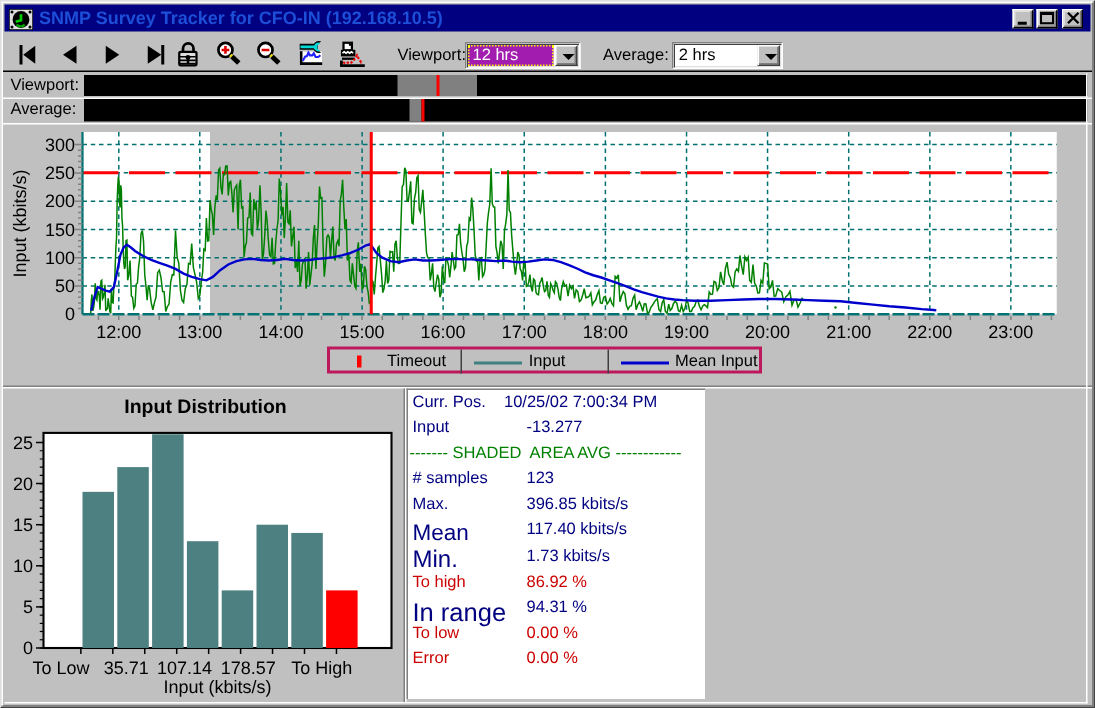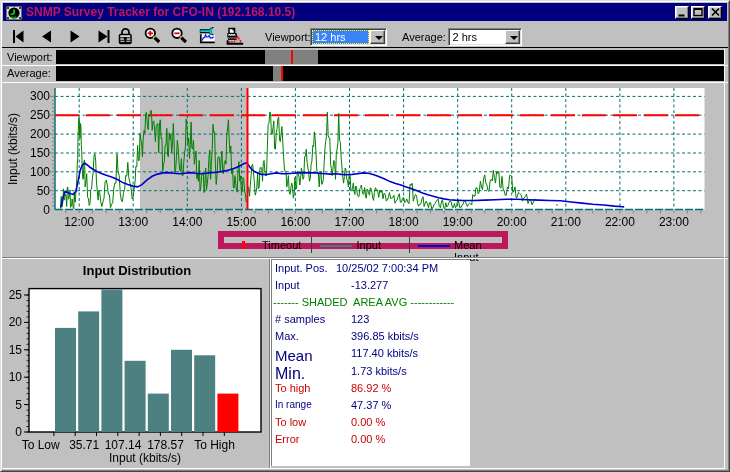--- a/index.html
+++ b/index.html
@@ -1,20 +1,20 @@
 <!DOCTYPE html>
 <html><head><meta charset="utf-8"><style>
 * { margin:0; padding:0; box-sizing:border-box; }
 body { width:730px; height:472px; font-family:"Liberation Sans", sans-serif; overflow:hidden; }
 .win { position:absolute; left:0; top:0; width:730px; height:472px; background:#c0c0c0;
   border:1px solid; border-color:#dfdfdf #444 #444 #dfdfdf; }
 .win-in { position:absolute; left:0; top:0; right:0; bottom:0;
   border:1px solid; border-color:#fff #808080 #808080 #fff; }
 .tbar { position:absolute; left:3px; top:3px; width:724px; height:18px; background:#000080; }
-.ttext { position:absolute; left:26px; top:4.5px; color:#be185d; font-size:12px; font-weight:bold; letter-spacing:0; white-space:nowrap;text-align:center; }
+.ttext { position:absolute; left:26px; top:4.5px; color:#1d4ed8; font-size:12px; font-weight:bold; letter-spacing:0; white-space:nowrap;text-align:center; }
 .wbtn { position:absolute; top:6px; width:14px; height:13px; background:#c0c0c0;
   border:1px solid; border-color:#fff #000 #000 #fff; box-shadow:inset -1px -1px 0 #808080, inset 1px 1px 0 #dfdfdf; }
 .glyph { position:absolute; }
 .combo { position:absolute; top:28px; height:18px; border:1px solid; border-color:#808080 #fff #fff #808080;
   box-shadow:inset 1px 1px 0 #404040, inset -1px -1px 0 #dfdfdf; background:#fff; font-size:11px; }
 .cbtn { position:absolute; right:1px; top:1px; width:15px; height:14px; background:#c0c0c0;
   border:1px solid; border-color:#fff #404040 #404040 #fff; box-shadow:inset -1px -1px 0 #808080; }
 .arr { position:absolute; left:3.5px; top:5px; width:0; height:0; border:4px solid transparent; border-top:4px solid #000; }
 .lbl { position:absolute; font-size:11px; color:#000; }
 .blkbar { position:absolute; left:56px; width:669px; height:14px; background:#000; }
@@ -82,21 +82,21 @@
     <rect x="229" y="7.5" width="5.6" height="5" fill="#fff" stroke="#000" stroke-width="1.5"></rect>
     <rect x="232.6" y="7.5" width="2" height="2" fill="#000"></rect>
     <rect x="227.3" y="12.2" width="9.6" height="4.4" fill="#000"></rect>
     <path d="M228.3 14.4 l1.2-0.9 l1.2 0.9 l1.2-0.9 l1.2 0.9 l1.2-0.9 l1.2 0.9" fill="none" stroke="#fff" stroke-width="1.1"></path>
     <rect x="228" y="17.4" width="8.6" height="1.5" fill="#000"></rect>
     <path d="M228.8 20.3 l1.2 1 l1.8-0.6 l1.8 0.4 l2-1.5 l2.4-3.8 l1.2 2.5 l1.5 2.2 l0.8-1" fill="none" stroke="#ee0000" stroke-width="1.4" stroke-dasharray="1.6,1.1"></path>
     <path d="M227.6 19.3 v3.4 h15.6" fill="none" stroke="#000" stroke-width="1.9"></path>
   </svg>
 <div class="lbl" style="left:265px;top:31px">Viewport:</div>
 <div class="combo" style="left:310px;width:77px">
-    <div style="position:absolute;left:1px;top:1px;bottom:1px;right:17px;background:#3b82f6;color:#fff;padding:1px 16px 0 3px;outline:1px dotted #ffff00;outline-offset:-1px">12 hrs</div>
+    <div style="position:absolute;left:1px;top:1px;bottom:1px;right:17px;background:#a21caf;color:#fff;padding:1px 16px 0 3px;outline:1px dotted #ffff00;outline-offset:-1px">12 hrs</div>
     <div class="cbtn">
       <div class="arr"></div>
     </div>
   </div>
 <div class="lbl" style="left:402px;top:31px">Average:</div>
 <div class="combo" style="left:447.5px;width:74.5px">
     <div style="position:absolute;left:1px;top:1px;bottom:1px;right:17px;background:#fff;color:#000;padding:1px 0 0 3px">2 hrs</div>
     <div class="cbtn">
       <div class="arr"></div>
     </div>
@@ -158,21 +158,21 @@
     <text x="295.4" y="142.5" font-size="12" text-anchor="middle" fill="#000">16:00</text>
     <text x="349.5" y="142.5" font-size="12" text-anchor="middle" fill="#000">17:00</text>
     <text x="403.6" y="142.5" font-size="12" text-anchor="middle" fill="#000">18:00</text>
     <text x="457.7" y="142.5" font-size="12" text-anchor="middle" fill="#000">19:00</text>
     <text x="511.7" y="142.5" font-size="12" text-anchor="middle" fill="#000">20:00</text>
     <text x="565.8" y="142.5" font-size="12" text-anchor="middle" fill="#000">21:00</text>
     <text x="619.9" y="142.5" font-size="12" text-anchor="middle" fill="#000">22:00</text>
     <text x="673.9" y="142.5" font-size="12" text-anchor="middle" fill="#000">23:00</text>
     <text x="17" y="66" font-size="12" fill="#000" transform="rotate(-90 17 66)" text-anchor="middle">Input (kbits/s)</text>
   </svg>
-<div style="position:absolute;left:218px;top:231px;width:290px;height:18px;background:#c0c0c0;border:6px solid #be185d">
+<div style="position:absolute;left:218px;top:231px;width:290px;height:18px;background:#c0c0c0;border:2px solid #be185d">
   <div style="position:absolute;left:86.5px;top:0;width:1px;height:16px;background:#404040"></div>
   <div style="position:absolute;left:185px;top:0;width:1px;height:16px;background:#404040"></div>
   <div style="position:absolute;left:18px;top:4px;width:3px;height:8px;background:#ff0000"></div>
   <div class="lbl" style="left:38px;top:2px">Timeout</div>
   <div style="position:absolute;left:96px;top:8px;width:32px;height:1.5px;background:#408080"></div>
   <div class="lbl" style="left:132.5px;top:2px">Input</div>
   <div style="position:absolute;left:194px;top:8px;width:32px;height:1.5px;background:#0000cc"></div>
   <div class="lbl" style="left:230px;top:2px">Mean Input</div>
 </div>
 <div style="position:absolute;left:2px;top:257px;width:726px;height:1px;background:#808080"></div>
@@ -238,34 +238,34 @@
     <text x="84.2" y="190" font-size="12" text-anchor="middle" fill="#000">35.71</text>
     <text x="123" y="190" font-size="12" text-anchor="middle" fill="#000">107.14</text>
     <text x="165.5" y="190" font-size="12" text-anchor="middle" fill="#000">178.57</text>
     <text x="214.5" y="190" font-size="12" text-anchor="middle" fill="#000">To High</text>
     <text x="145" y="203" font-size="12" text-anchor="middle" fill="#000">Input (kbits/s)</text>
     <text x="137" y="16" font-size="13" font-weight="bold" text-anchor="middle" fill="#000">Input Distribution</text>
   </svg>
 <div style="position:absolute;left:269px;top:259px;width:1px;height:209px;background:#808080"></div>
 <div style="position:absolute;left:270px;top:259px;width:1px;height:209px;background:#fff"></div>
 <div style="position:absolute;left:271px;top:259px;width:199px;height:207px;background:#fff;border-top:1px solid #808080;border-left:1px solid #808080"></div>
-<div style="position:absolute;left:275px;top:262px;height:15px;color:#000080;font-size:11px;white-space:nowrap">Input. Pos.</div>
+<div style="position:absolute;left:275px;top:262px;height:15px;color:#000080;font-size:11px;white-space:nowrap">Curr. Pos.</div>
 <div style="position:absolute;left:336px;top:262px;height:15px;color:#000080;font-size:11px;white-space:nowrap">10/25/02 7:00:34 PM</div>
 <div style="position:absolute;left:275px;top:279px;height:15px;color:#000080;font-size:11px;white-space:nowrap">Input</div>
 <div style="position:absolute;left:351px;top:279px;height:15px;color:#000080;font-size:11px;white-space:nowrap">-13.277</div>
 <div style="position:absolute;left:273px;top:296px;width:190px;height:15px;color:#008000;font-size:11px;white-space:nowrap">------- SHADED&nbsp; AREA AVG ------------</div>
 <div style="position:absolute;left:275px;top:313px;height:15px;color:#000080;font-size:11px;white-space:nowrap"># samples</div>
 <div style="position:absolute;left:351px;top:313px;height:15px;color:#000080;font-size:11px;white-space:nowrap">123</div>
 <div style="position:absolute;left:275px;top:330px;height:15px;color:#000080;font-size:11px;white-space:nowrap">Max.</div>
 <div style="position:absolute;left:351px;top:330px;height:15px;color:#000080;font-size:11px;white-space:nowrap">396.85 kbits/s</div>
 <div style="position:absolute;left:275px;top:347px;height:15px;color:#000080;font-size:15px;white-space:nowrap">Mean</div>
 <div style="position:absolute;left:351px;top:347px;height:15px;color:#000080;font-size:11px;white-space:nowrap">117.40 kbits/s</div>
 <div style="position:absolute;left:275px;top:365px;height:15px;color:#000080;font-size:16px;white-space:nowrap">Min.</div>
 <div style="position:absolute;left:351px;top:365px;height:15px;color:#000080;font-size:11px;white-space:nowrap">1.73 kbits/s</div>
 <div style="position:absolute;left:275px;top:382px;height:15px;color:#cc0000;font-size:11px;white-space:nowrap">To high</div>
 <div style="position:absolute;left:351px;top:382px;height:15px;color:#cc0000;font-size:11px;white-space:nowrap">86.92 %</div>
-<div style="position:absolute;left:275px;top:399px;height:15px;color:#000080;font-size:10px;white-space:nowrap">In range</div>
-<div style="position:absolute;left:351px;top:399px;height:15px;color:#000080;font-size:11px;white-space:nowrap">47.37 %</div>
+<div style="position:absolute;left:275px;top:399px;height:15px;color:#000080;font-size:17px;white-space:nowrap">In range</div>
+<div style="position:absolute;left:351px;top:399px;height:15px;color:#000080;font-size:11px;white-space:nowrap">94.31 %</div>
 <div style="position:absolute;left:275px;top:416px;height:15px;color:#cc0000;font-size:11px;white-space:nowrap">To low</div>
 <div style="position:absolute;left:351px;top:416px;height:15px;color:#cc0000;font-size:11px;white-space:nowrap">0.00 %</div>
 <div style="position:absolute;left:275px;top:433px;height:15px;color:#cc0000;font-size:11px;white-space:nowrap">Error</div>
 <div style="position:absolute;left:351px;top:433px;height:15px;color:#cc0000;font-size:11px;white-space:nowrap">0.00 %</div>
 <div style="position:absolute;left:724px;top:49px;width:1px;height:420px;background:#fff"></div>
 <div style="position:absolute;left:3px;top:468px;width:722px;height:1px;background:#fff"></div>
 </body></html>

